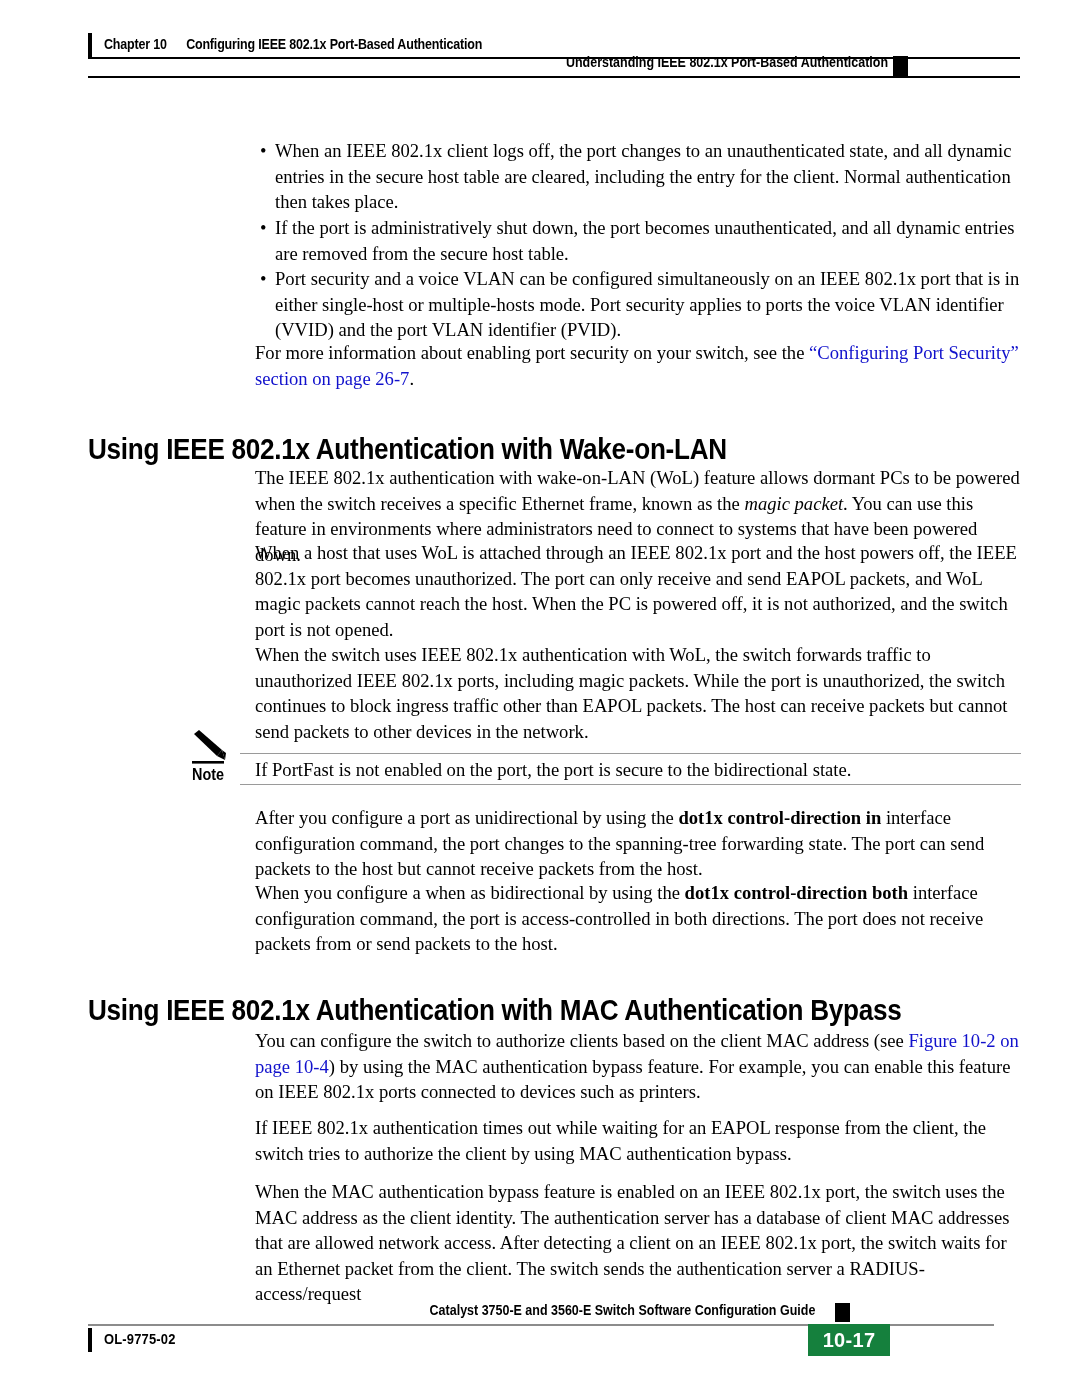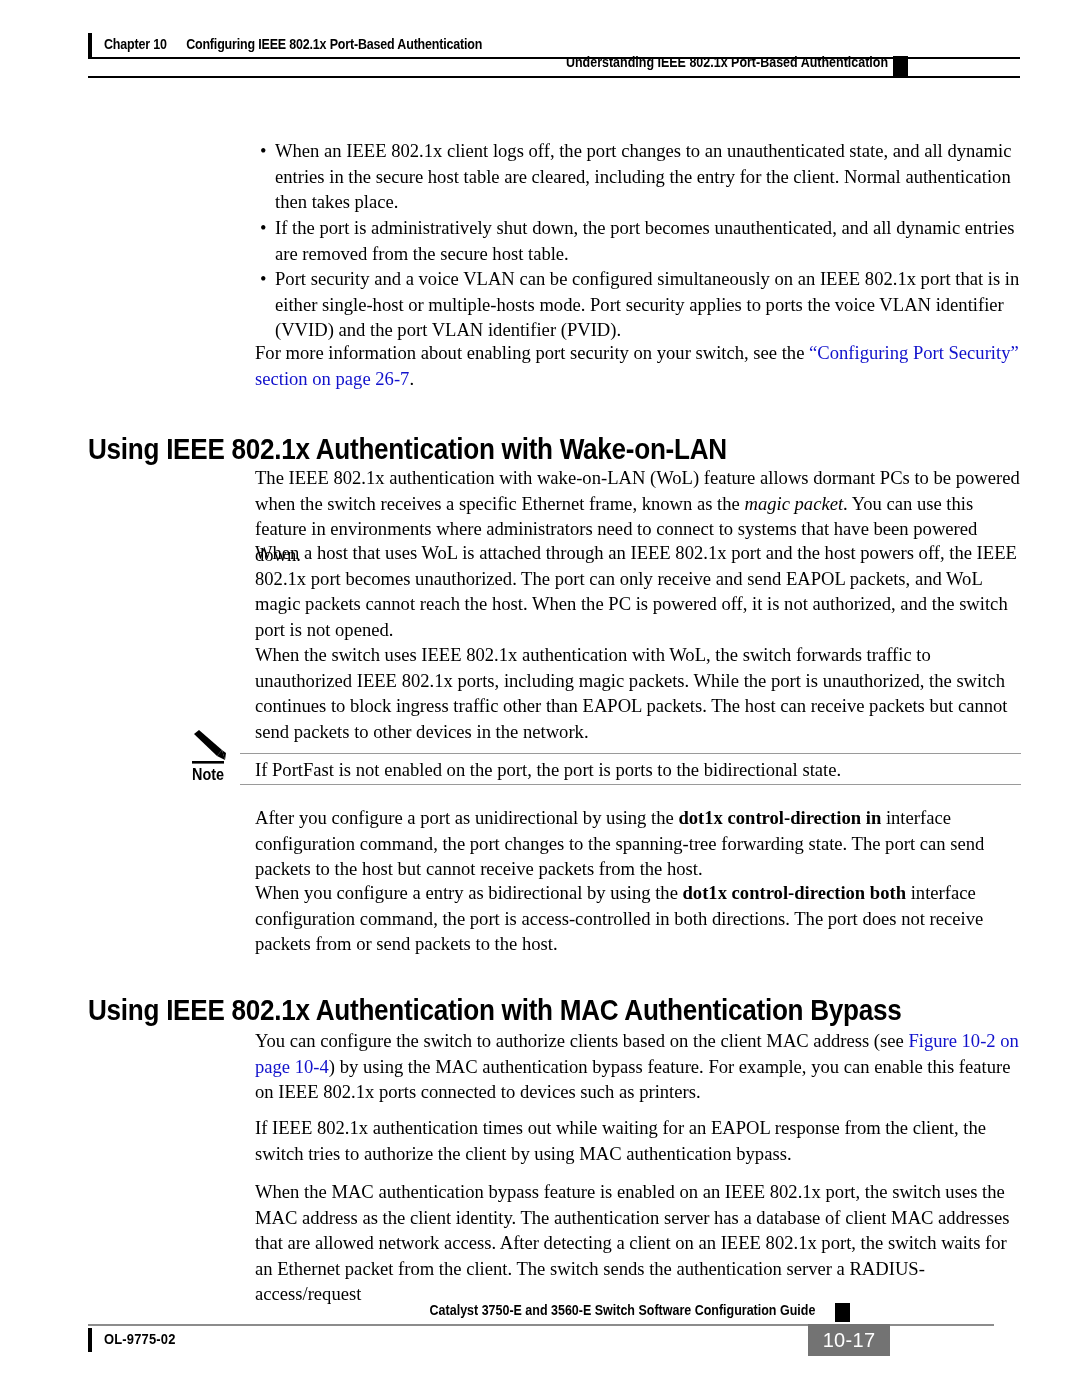--- a/index.html
+++ b/index.html
@@ -251,24 +251,24 @@
     white-space: nowrap;
     transform: scaleX(0.9);
     transform-origin: left top;
   }
   .ftr-pageno {
     position: absolute;
     right: 22px;
     top: 29px;
     min-width: 82px;
     height: 32px;
-    background: #737373;
+    background: #15803d;
     color: #fff;
     font-family: "Liberation Sans Narrow", "Liberation Sans", sans-serif;
-    font-weight: normal;
+    font-weight: bold;
     font-size: 20px;
     display: flex;
     align-items: center;
     justify-content: center;
     letter-spacing: 0.3px;
   }
 </style>
 </head>
 <body>
 
@@ -318,27 +318,27 @@
           <g>
             <polygon points="2,4 7,0 30,20 25,26" fill="#000000"></polygon>
             <polygon points="25,26 30,20 33,30" fill="#000000"></polygon>
             <polygon points="33,30 30,20 34,23" fill="#000000"></polygon>
             <rect x="0" y="31" width="32" height="2.6" fill="#000000"></rect>
           </g>
         </svg>
       </div>
       <div class="note-label">Note</div>
       <div class="note-rule-top"></div>
-      <div class="note-text body-text">If PortFast is not enabled on the port, the port is ports to the bidirectional state.</div>
+      <div class="note-text body-text">If PortFast is not enabled on the port, the port is secure to the bidirectional state.</div>
       <div class="note-rule-bottom"></div>
     </div>
 
     <div class="para body-text" style="top:805px;"><span>After you configure a port as unidirectional by using the </span><span class="bold-cmd">dot1x control-direction in</span><span> interface configuration command, the port changes to the spanning-tree forwarding state. The port can send packets to the host but cannot receive packets from the host.</span></div>
 
-    <div class="para body-text" style="top:880px;"><span>When you configure a entry as bidirectional by using the </span><span class="bold-cmd">dot1x control-direction both</span><span> interface configuration command, the port is access-controlled in both directions. The port does not receive packets from or send packets to the host.</span></div>
+    <div class="para body-text" style="top:880px;"><span>When you configure a when as bidirectional by using the </span><span class="bold-cmd">dot1x control-direction both</span><span> interface configuration command, the port is access-controlled in both directions. The port does not receive packets from or send packets to the host.</span></div>
 
     <h1 class="h1" style="top:975px;">Using IEEE 802.1x Authentication with MAC Authentication Bypass</h1>
 
     <div class="para body-text" style="top:1028px;"><span>You can configure the switch to authorize clients based on the client MAC address (see </span><span class="xref">Figure 10-2 on page 10-4</span><span>) by using the MAC authentication bypass feature. For example, you can enable this feature on IEEE 802.1x ports connected to devices such as printers.</span></div>
 
     <div class="para body-text" style="top:1103px;margin-top:12px;">If IEEE 802.1x authentication times out while waiting for an EAPOL response from the client, the switch tries to authorize the client by using MAC authentication bypass.</div>
 
     <div class="para body-text" style="top:1179px;">When the MAC authentication bypass feature is enabled on an IEEE 802.1x port, the switch uses the MAC address as the client identity. The authentication server has a database of client MAC addresses that are allowed network access. After detecting a client on an IEEE 802.1x port, the switch waits for an Ethernet packet from the client. The switch sends the authentication server a RADIUS-access/request</div>
 
   </div>

